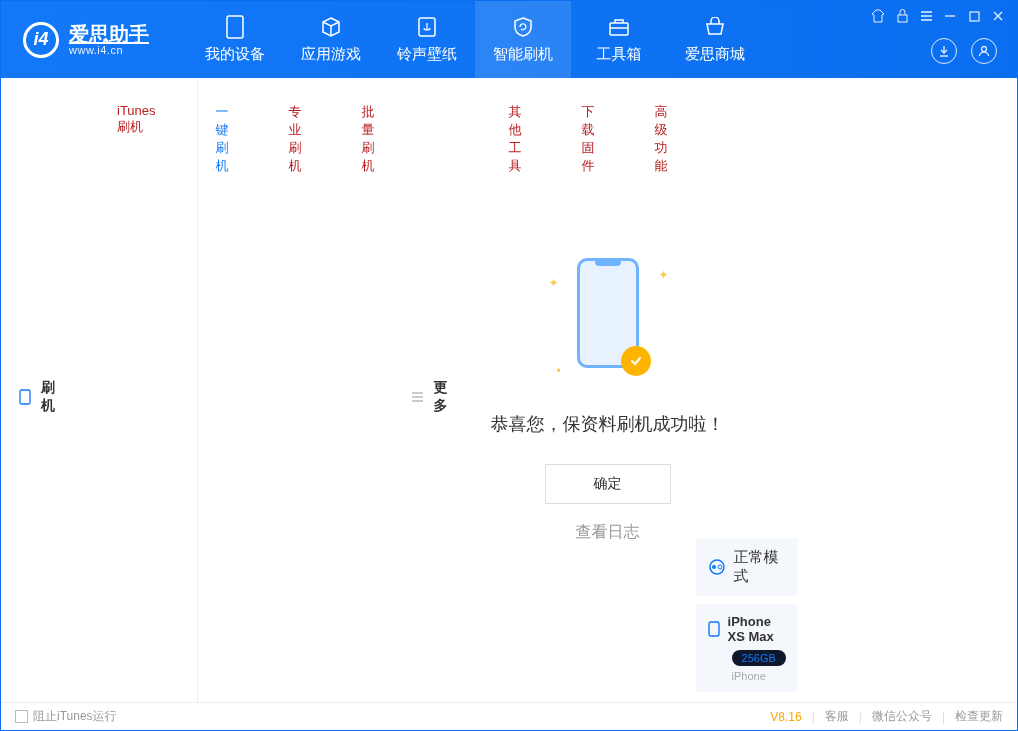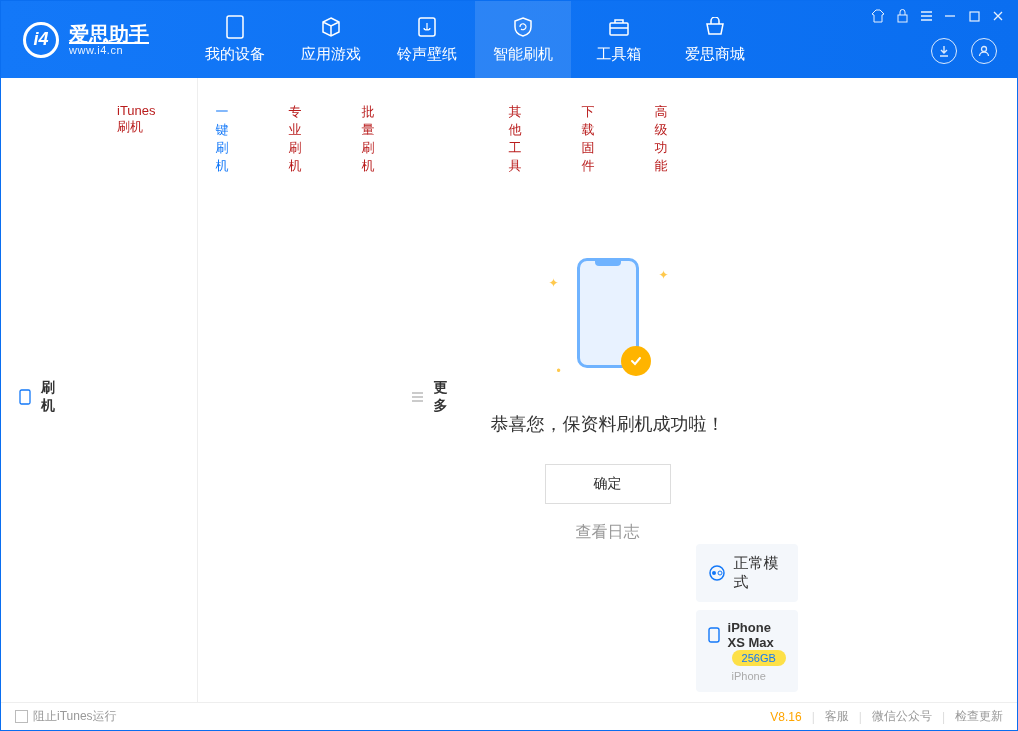--- a/index.html
+++ b/index.html
@@ -30,21 +30,21 @@
 .side-section-title .section-icon { width: 14px; height: 14px; margin-right: 10px; display: flex; align-items: center; justify-content: center; }
 .side-item { padding: 11px 18px 11px 42px; font-size: 13px; color: #b91c1c; cursor: pointer; }
 .side-item.active { color: #1378f8; }
 
 .sidebar-bottom { margin-top: auto; padding: 10px; }
 .mode-card { background: #f4f7fb; border-radius: 4px; padding: 10px 12px; display: flex; align-items: center; font-size: 15px; color: #333; margin-bottom: 8px; }
 .mode-icon { width: 18px; height: 18px; margin-right: 8px; }
 .device-card { background: #f4f7fb; border-radius: 4px; padding: 10px 12px; font-size: 13px; color: #333; }
 .device-name { font-weight: bold; display: flex; align-items: center; }
 .device-icon { width: 16px; height: 16px; margin-right: 8px; }
-.storage-badge { display: inline-block; background: #fde047; color: #1378f8; border-radius: 10px; padding: 2px 10px; font-size: 11px; margin: 0 0 4px 24px; }
+.storage-badge { display: inline-block; background: #0f172a; color: #1378f8; border-radius: 10px; padding: 2px 10px; font-size: 11px; margin: 6px 0 4px 24px; }
 .device-type { color: #aaa; font-size: 11px; margin-left: 24px; }
 
 .checkbox-row { border: 2px solid #e94b4b; padding: 8px 10px; display: flex; gap: 14px; margin-top: 8px; }
 .chk { display: flex; align-items: center; font-size: 12px; color: #999; cursor: pointer; }
 .chk-box { width: 13px; height: 13px; border: 1px solid #bbb; margin-right: 5px; }
 
 
 .main { flex: 1; display: flex; flex-direction: column; align-items: center; padding-top: 180px; }
 .phone-illus { width: 90px; height: 130px; position: relative; margin-bottom: 24px; }
 .phone-body { position: absolute; left: 14px; top: 0; width: 62px; height: 110px; border: 3px solid #6fb3ff; border-radius: 10px; background: #e8f2ff; }

